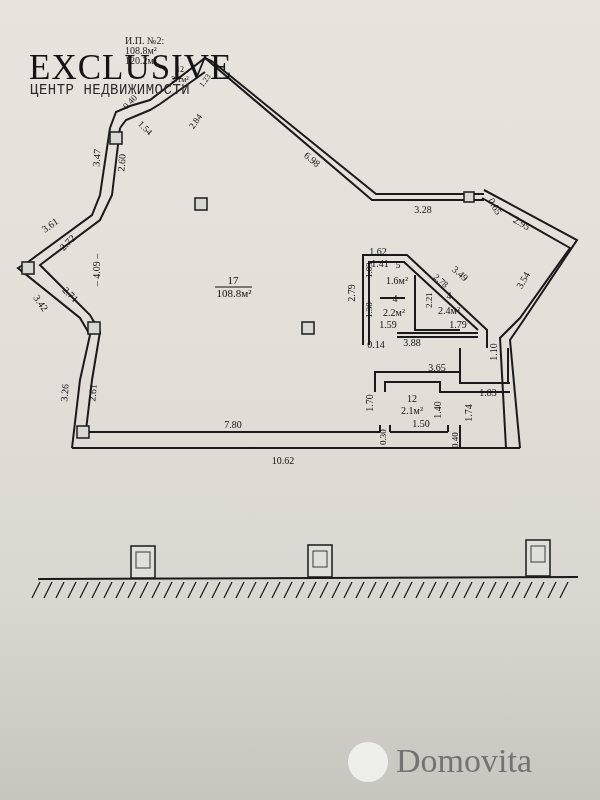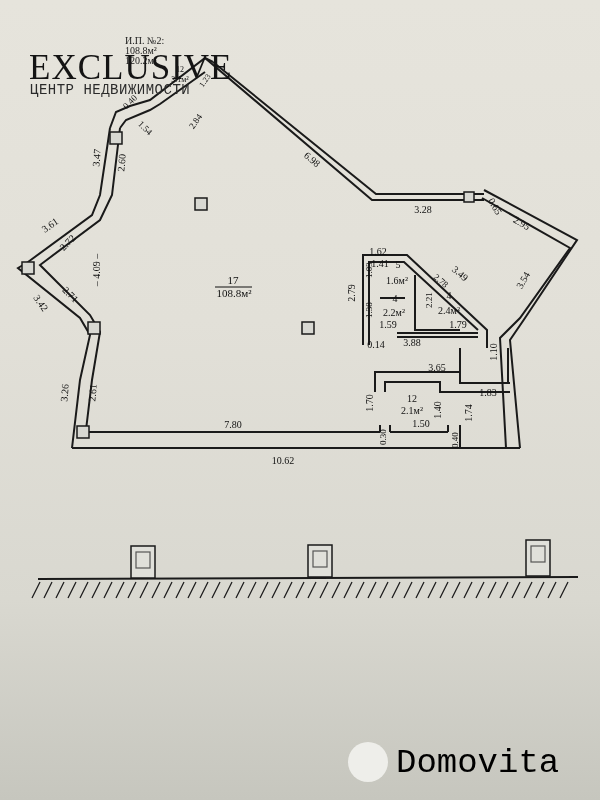--- a/index.html
+++ b/index.html
@@ -18,22 +18,22 @@
       position: absolute; left: 30px; top: 82px;
       font-family: Liberation Mono, monospace; font-size: 14px; letter-spacing: 0.5px;
       color: #2a2a2a;
     }
     .wm-stamp {
       position: absolute; left: 88px; top: 36px; font-size: 10px; color: #222;
       line-height: 10px;
       margin-left: 37px;
     }
     .domovita {
-      position: absolute; left: 348px; top: 742px; display: flex; align-items: flex-end; gap: 8px;
-      color: #000000; font-family: Liberation Mono, monospace; font-size: 34px;
+      position: absolute; left: 348px; top: 742px; display: flex; align-items: flex-start; gap: 8px;
+      color: #737373; font-family: Liberation Serif, serif; font-size: 34px;
     }
     .domovita .circle { width: 40px; height: 40px; border-radius: 50%; background: #eeeeea; }
   </style>
 </head>
 <body>
 
 <svg id="plan" width="600" height="800" viewBox="0 0 600 800">
   <g fill="none" stroke="#1a1a1a" stroke-width="2">
 
     <polyline points="110,128 116,112 130,106 150,100 205,58 213,62"></polyline>

